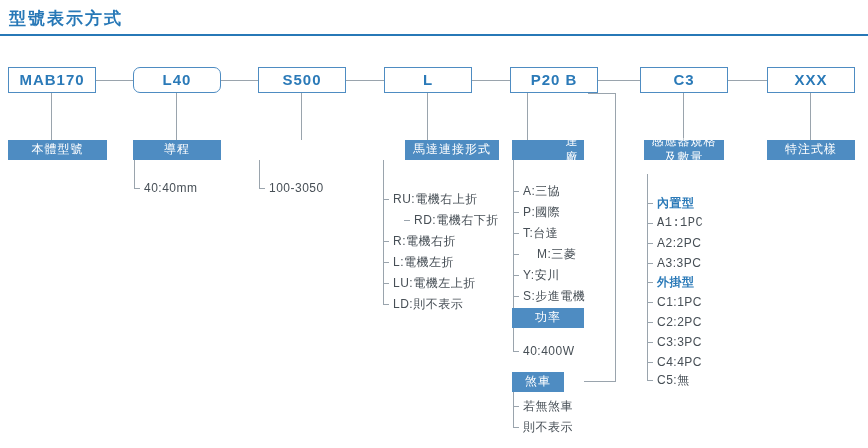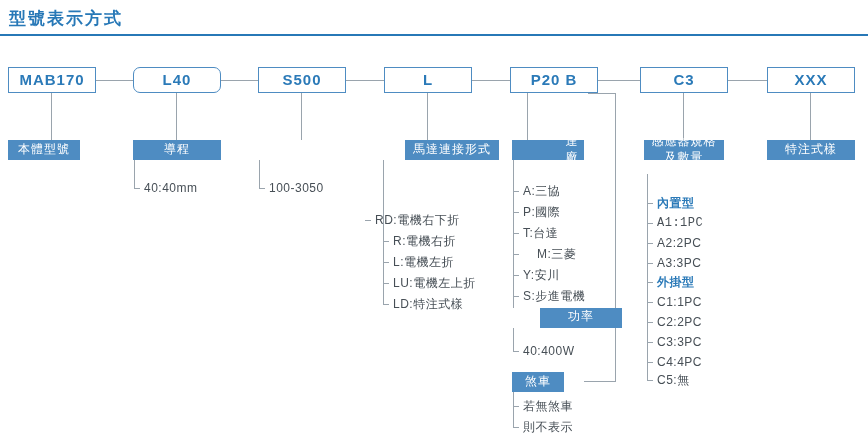--- a/index.html
+++ b/index.html
@@ -63,63 +63,64 @@
   <div class="vline" style="left:301px; top:93px; height:47px;"></div>
   <div class="vline" style="left:427px; top:93px; height:47px;"></div>
   <div class="vline" style="left:527px; top:93px; height:47px;"></div>
   <div class="vline" style="left:683px; top:93px; height:47px;"></div>
   <div class="vline" style="left:810px; top:93px; height:47px;"></div>
 
   <div class="hline" style="left:588px; top:93px;  width:28px;"></div>
   <div class="vline" style="left:615px; top:93px;  height:289px;"></div>
   <div class="hline" style="left:584px; top:381px; width:32px;"></div>
 
-  <div class="label-box h20" style="left:8px;   width:72px;text-align:center;">
+  <div class="label-box h20" style="left:8px;   width:99px;text-align:center;">
       <span>本體型號</span>
     </div>
   <div class="label-box h20" style="left:133px; width:88px;">
       <span>導程</span>
     </div>
   <div class="label-box h20" style="left:381px; width:94px;margin-left:24px;">
       <span>馬達連接形式</span>
     </div>
   <div class="label-box h20" style="left:512px; width:72px;padding-left:48px;">
       <span>馬達廠牌</span>
     </div>
   <div class="label-box" style="left:644px; width:80px; height:20px;">
     <span>感應器規格</span>
     <span>及數量</span>
   </div>
   <div class="label-box h20" style="left:767px; width:88px;">
       <span>特注式樣</span>
     </div>
 
-  <div class="label-box h20" style="left:540px; width:82px; top:308px;font-family:Liberation Mono, monospace;">
+  <div class="label-box h20" style="left:512px; width:72px; top:308px;">
       <span>功率</span>
     </div>
   <div class="label-box h20" style="left:512px; width:52px; top:372px;">
       <span>煞車</span>
     </div>
 
   <div class="vline" style="left:134px; top:160px; height:28px;"></div>
   <div class="vline" style="left:259px; top:160px; height:28px;"></div>
   <div class="vline" style="left:383px; top:160px; height:144px;"></div>
   <div class="vline" style="left:513px; top:160px; height:148px;"></div>
   <div class="vline" style="left:513px; top:328px; height:23px;"></div>
   <div class="vline" style="left:513px; top:392px; height:35px;"></div>
   <div class="vline" style="left:647px; top:174px; height:207px;"></div>
 
   <div class="item" style="left:134px; top:179px;">40:40mm</div>
   <div class="item" style="left:259px; top:179px;">100-3050</div>
 
-  <div class="item" style="left:365px; top:211px;">RD:電機右下折</div>
+  <div class="item" style="left:383px; top:190px;">RU:電機右上折</div>
+  <div class="item" style="left:404px; top:211px;">RD:電機右下折</div>
   <div class="item" style="left:383px; top:232px;">R:電機右折</div>
   <div class="item" style="left:383px; top:253px;">L:電機左折</div>
   <div class="item" style="left:383px; top:274px;">LU:電機左上折</div>
-  <div class="item" style="left:383px; top:295px;">LD:特注式樣</div>
+  <div class="item" style="left:383px; top:295px;">LD:則不表示</div>
 
   <div class="item" style="left:513px; top:182px;">A:三協</div>
   <div class="item" style="left:513px; top:203px;">P:國際</div>
   <div class="item" style="left:513px; top:224px;">T:台達</div>
   <div class="item" style="left:513px; top:245px;padding-left:24px;">M:三菱</div>
   <div class="item" style="left:513px; top:266px;">Y:安川</div>
   <div class="item" style="left:513px; top:287px;">S:步進電機</div>
 
   <div class="item" style="left:513px; top:342px;">40:400W</div>
 

